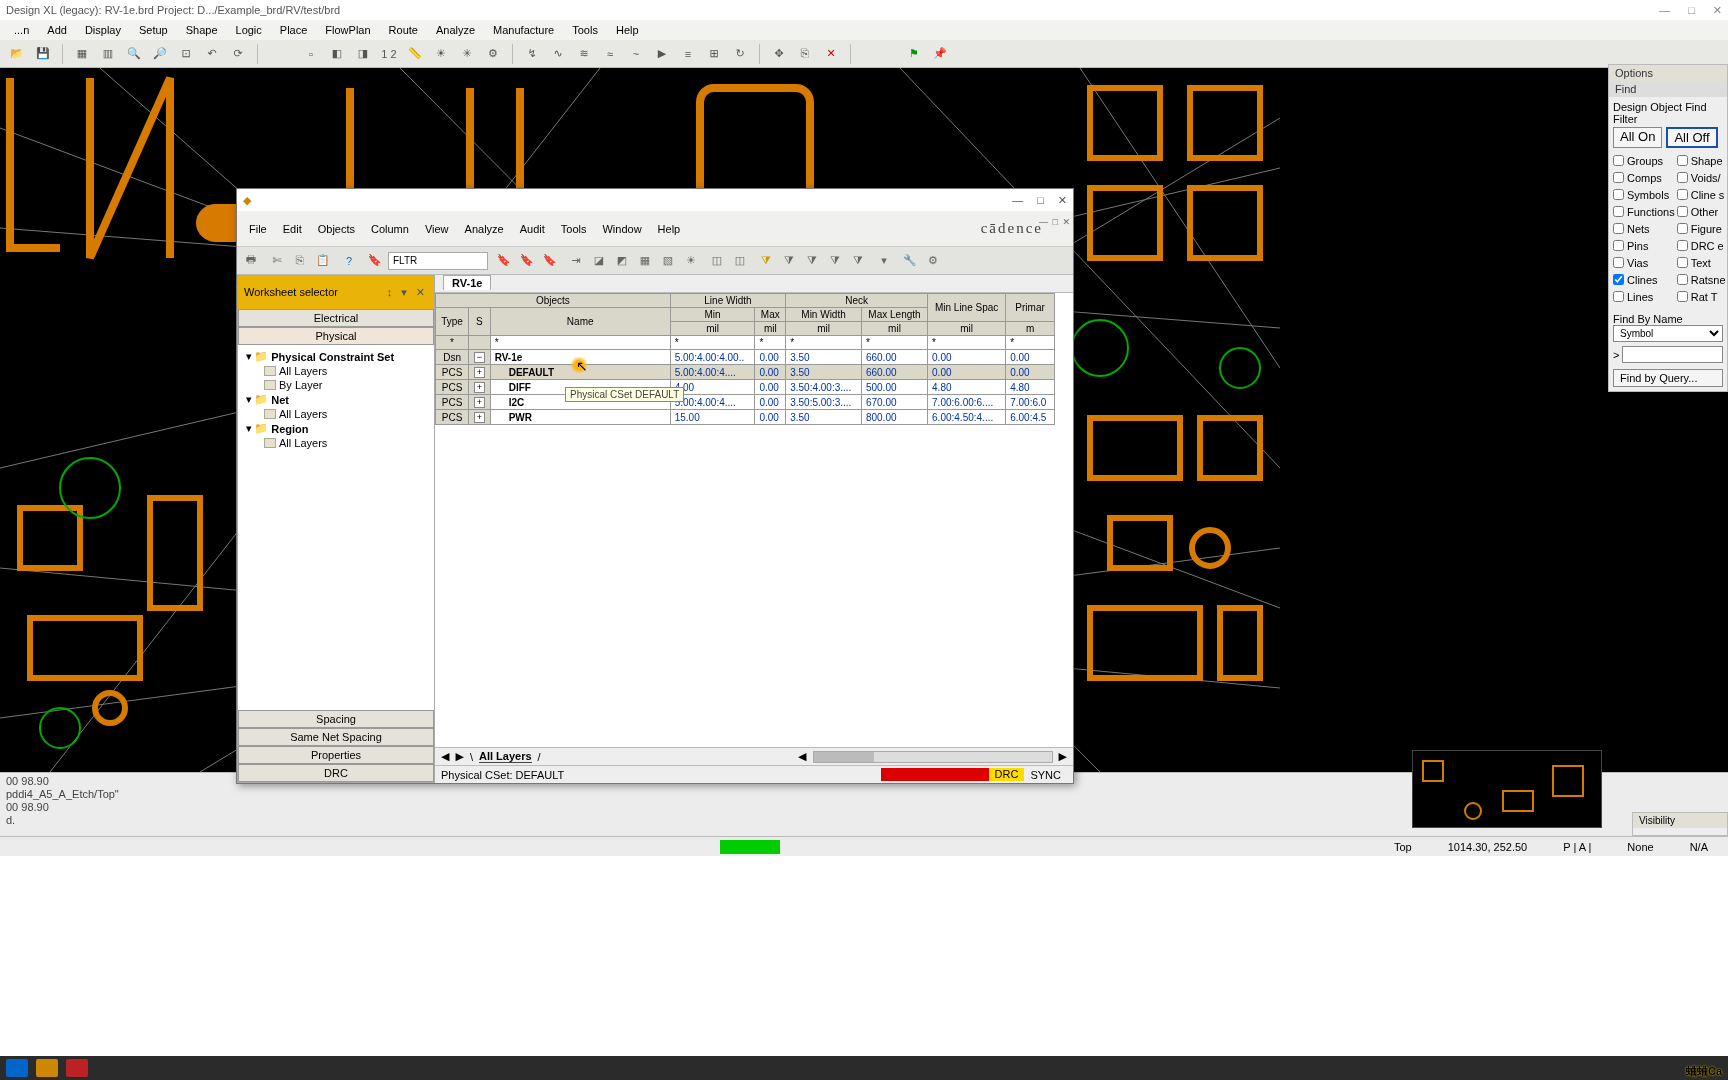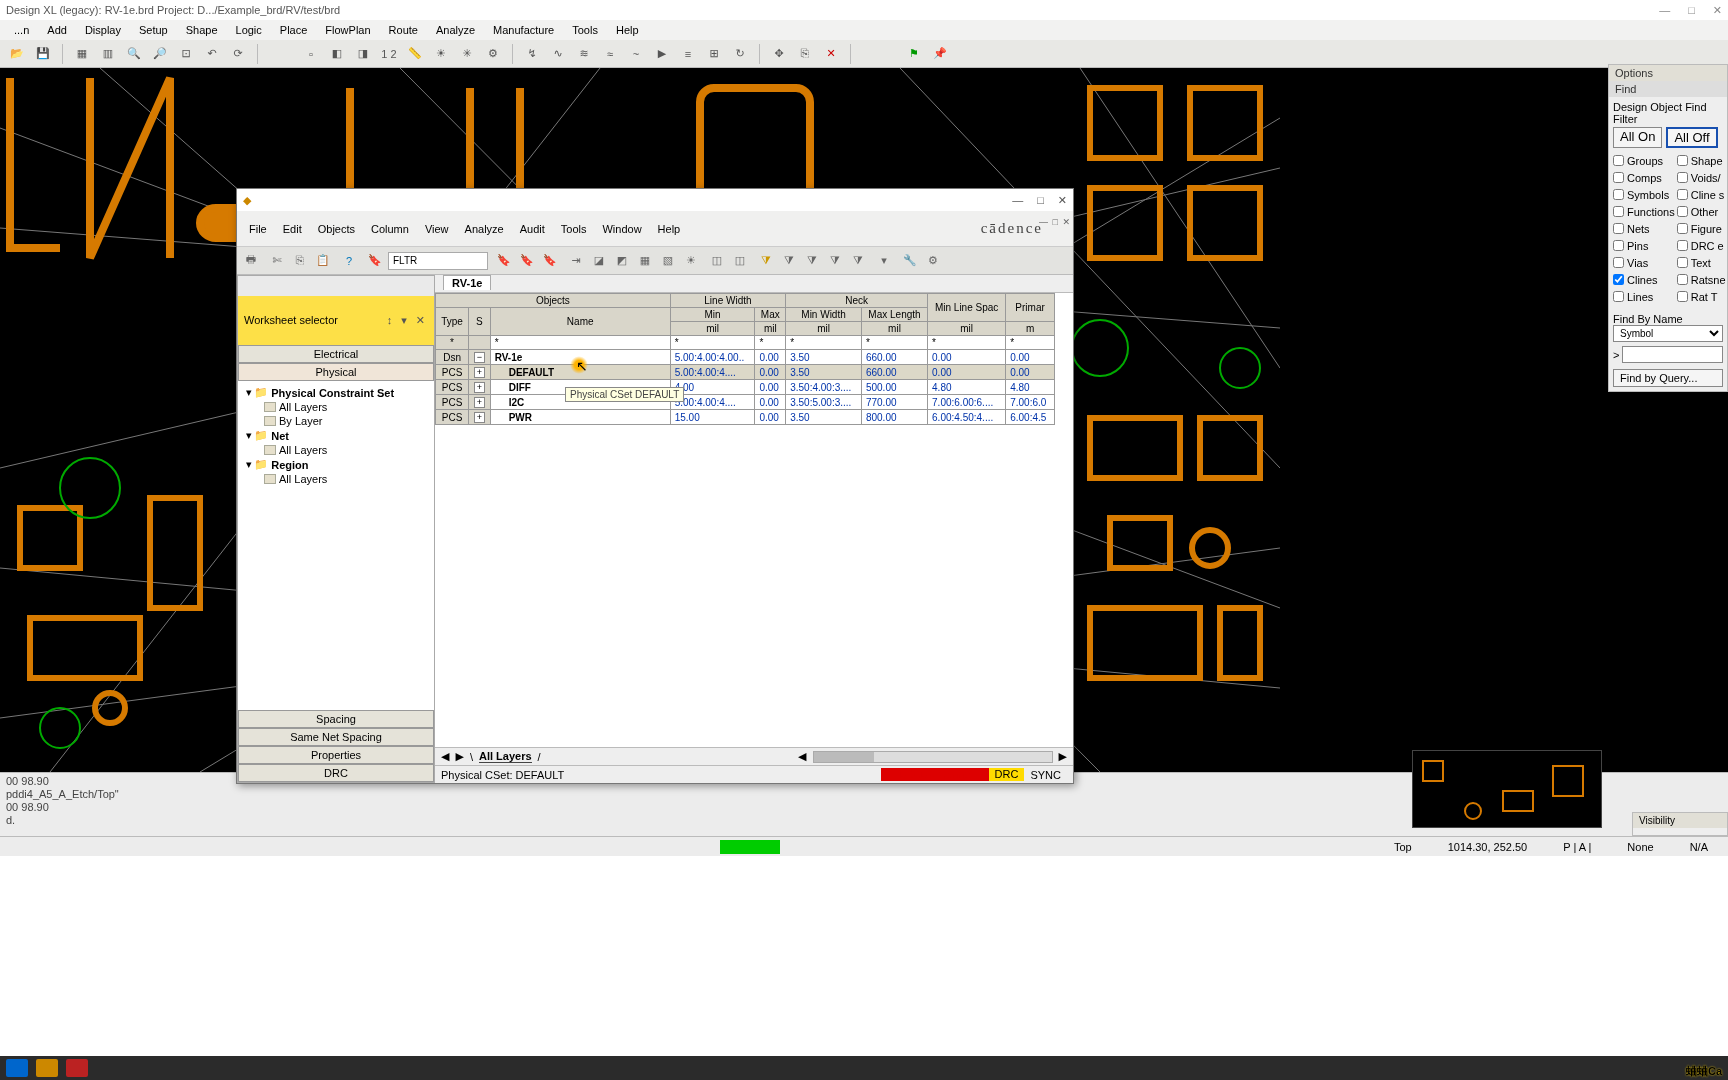--- a/index.html
+++ b/index.html
@@ -41,21 +41,21 @@
 .dlg .dtitle .dctl { margin-left:auto; display:flex; gap:14px; color:#555; }
 .dlg .dmenu { height:36px; background:#f0f0ef; display:flex; align-items:center; padding:0 4px; gap:0; border-bottom:1px solid #ccc; }
 .dlg .dmenu span { padding:2px 8px; }
 .dlg .dmenu .cadence { margin-left:auto; font-family:Georgia,serif; font-size:15px; letter-spacing:2px; color:#444; padding-right:26px; position:relative; }
 .dlg .dmenu .cadence::after { content:"— □ ✕"; position:absolute; right:-2px; top:-1px; font-size:9px; letter-spacing:1px; color:#666; font-family:sans-serif; }
 .dlg .dtool { height:28px; background:#e3e3e0; display:flex; align-items:center; padding:0 4px; gap:3px; border-bottom:1px solid #bbb; }
 .dlg .dtool .tbtn { width:20px; height:20px; color:#666; display:flex; align-items:center; justify-content:center; }
 .dlg .dtool .fltr { width:100px; height:18px; border:1px solid #aaa; background:#fff; padding:0 4px; font-size:10px; display:flex; align-items:center; }
 .dlg .dbody { flex:1; display:flex; }
 .dlg .wssel { width:198px; display:flex; flex-direction:column; border:1px solid #aaa; }
-.dlg .wssel .wsh { background:#fde047; padding:18px 6px; font-size:10px; display:flex;margin-top:20px; }
+.dlg .wssel .wsh { background:#eab308; padding:10px 6px; font-size:10px; display:flex; }
 .dlg .wssel .wsh .x { margin-left:auto; letter-spacing:3px; color:#555; cursor:default; }
 .dlg .wssel .tab { border:1px solid #999; margin:0; text-align:center; padding:2px 0; background:#e5e3d9; font-size:11px; }
 .dlg .wssel .tab.active { background:#f0e5d8; }
 .dlg .wssel .tree { background:#fff; flex:1; padding:4px 2px; font-size:11px; }
 .dlg .wssel .tree .tn { padding:1px 0 1px 6px; display:flex; align-items:center; gap:3px; }
 .dlg .wssel .tree .tleaf { padding-left:24px; }
 .fold-ico { color:#c08b00; }
 .sheet-ico { width:12px; height:10px; background:#e6e0cc; border:1px solid #aa9; display:inline-block; }
 .dlg .grid { flex:1; display:flex; flex-direction:column; background:#fff; }
 .dlg .grid .gtabs { height:18px; background:#eee; padding:2px 8px; font-weight:bold; border-bottom:1px solid #bbb; }
@@ -509,21 +509,21 @@
                 <td class="num">4.80</td>
                 <td class="num">4.80</td>
               </tr>
               <tr>
                 <td class="typ">PCS</td>
                 <td class="typ"><span class="expbtn">+</span></td>
                 <td class="name" style="padding-left:18px">I2C</td>
                 <td class="num">5.00:4.00:4....</td>
                 <td class="num">0.00</td>
                 <td class="num">3.50:5.00:3....</td>
-                <td class="num">770.00</td>
+                <td class="num">670.00</td>
                 <td class="num">7.00:6.00:6....</td>
                 <td class="num">7.00:6.0</td>
               </tr>
               <tr>
                 <td class="typ">PCS</td>
                 <td class="typ"><span class="expbtn">+</span></td>
                 <td class="name" style="padding-left:18px">PWR</td>
                 <td class="num">15.00</td>
                 <td class="num">0.00</td>
                 <td class="num">3.50</td>

